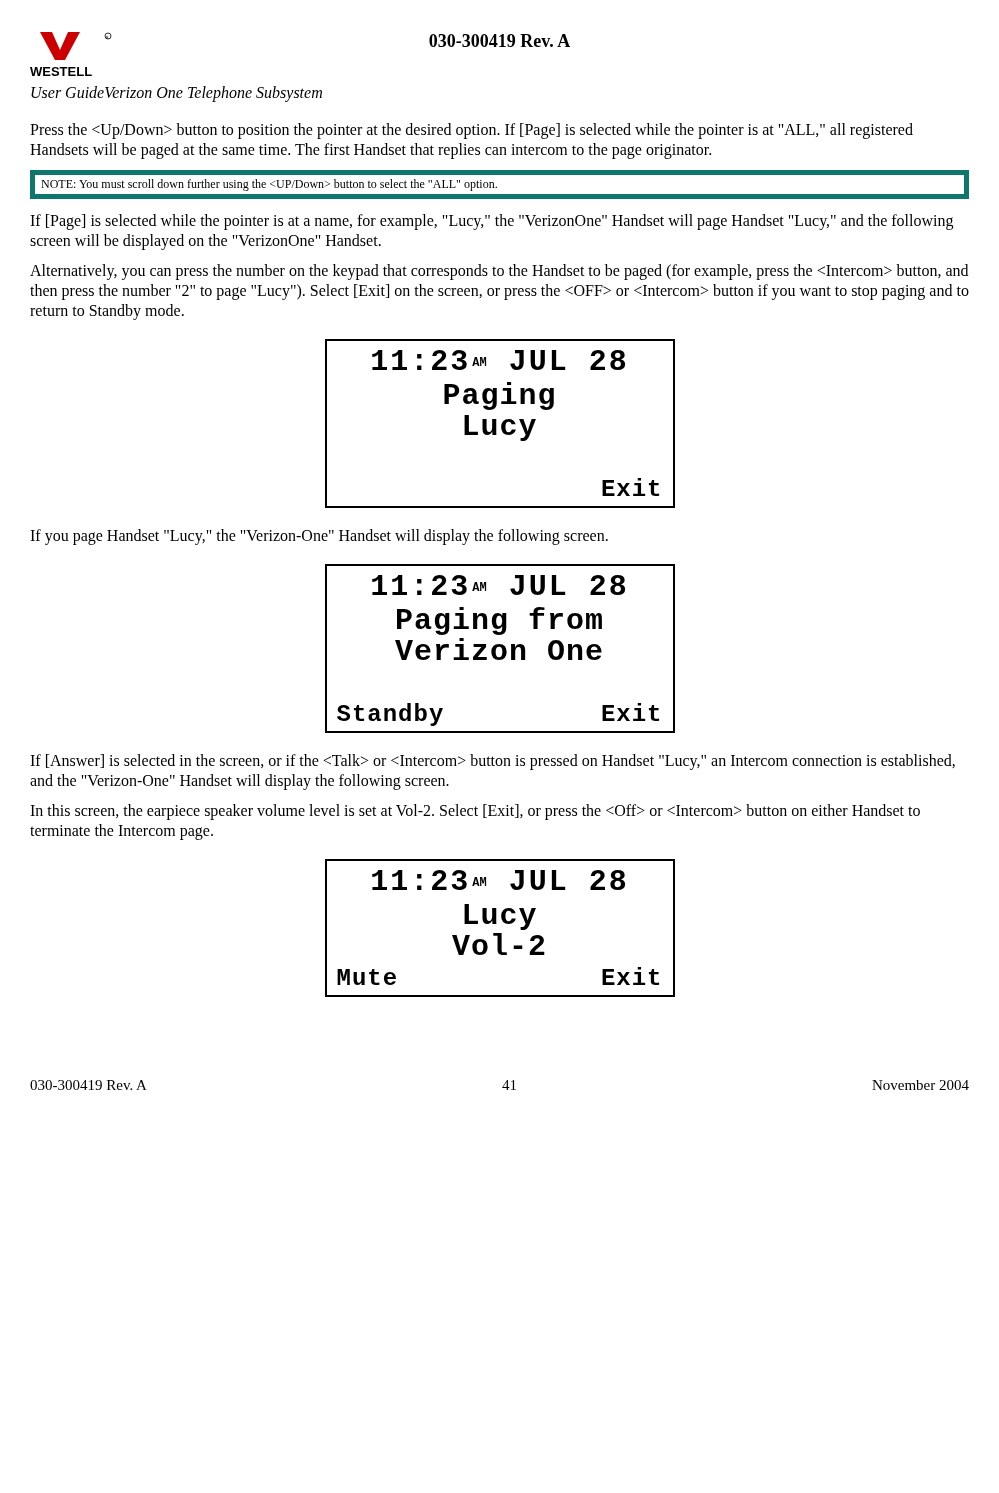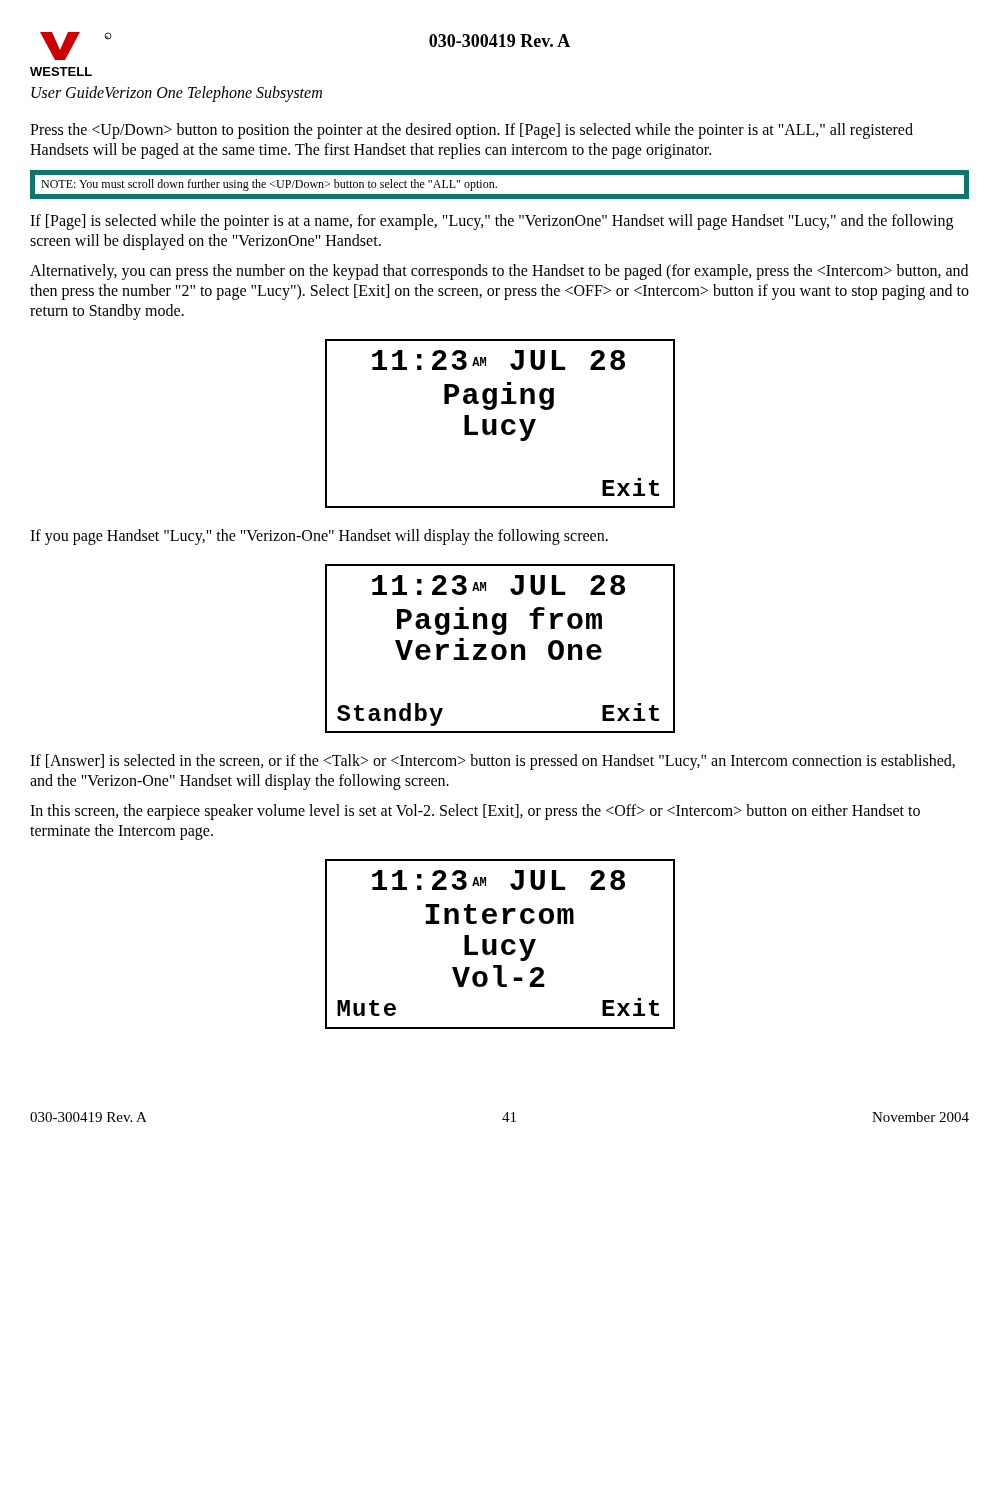--- a/index.html
+++ b/index.html
@@ -152,21 +152,20 @@
     </div>
   </div>
 </div>
 
 <p class="para">If [Answer] is selected in the screen, or if the &lt;Talk&gt; or &lt;Intercom&gt; button is pressed on Handset "Lucy," an Intercom connection is established, and the "Verizon-One" Handset will display the following screen.</p>
 <p class="para">In this screen, the earpiece speaker volume level is set at Vol-2. Select [Exit], or press the &lt;Off&gt; or &lt;Intercom&gt; button on either Handset to terminate the Intercom page.</p>
 
 <div class="lcd-wrapper">
   <div class="lcd">
     <div class="time-row"><span>11:23</span><span class="ampm">AM</span> <span>JUL 28</span></div>
-    <div class="row center">Intercom</div>
     <div class="row center">Lucy</div>
     <div class="row center">Vol-2</div>
     <div class="bottom">
       <span>Mute</span>
       <span class="right">Exit</span>
     </div>
   </div>
 </div>
 
 <div class="footer-row">

